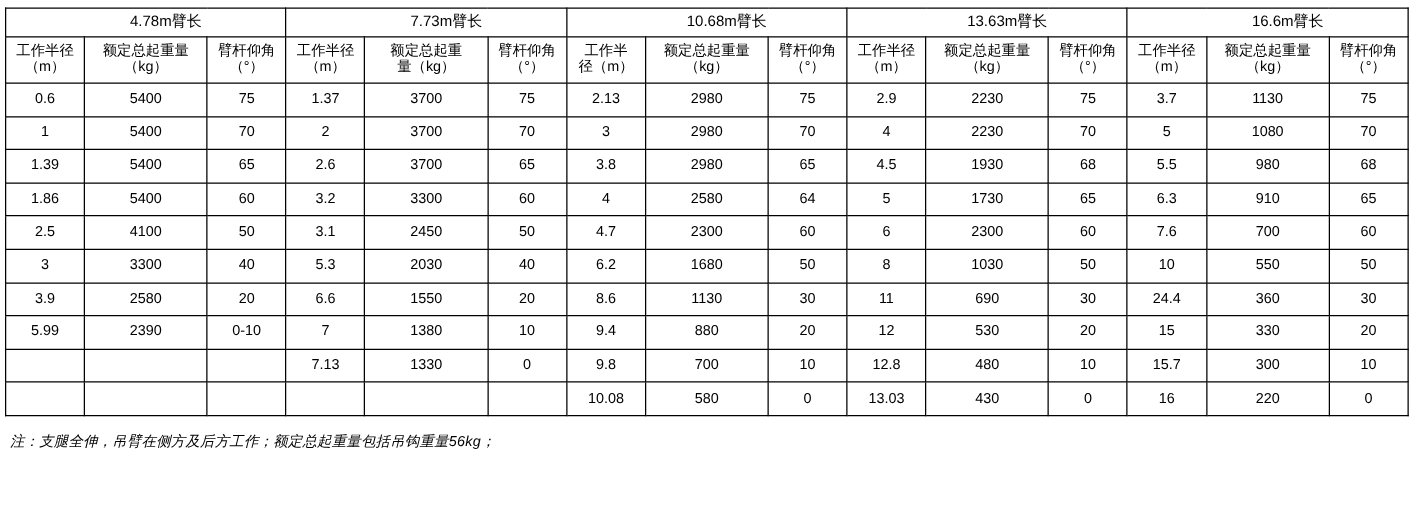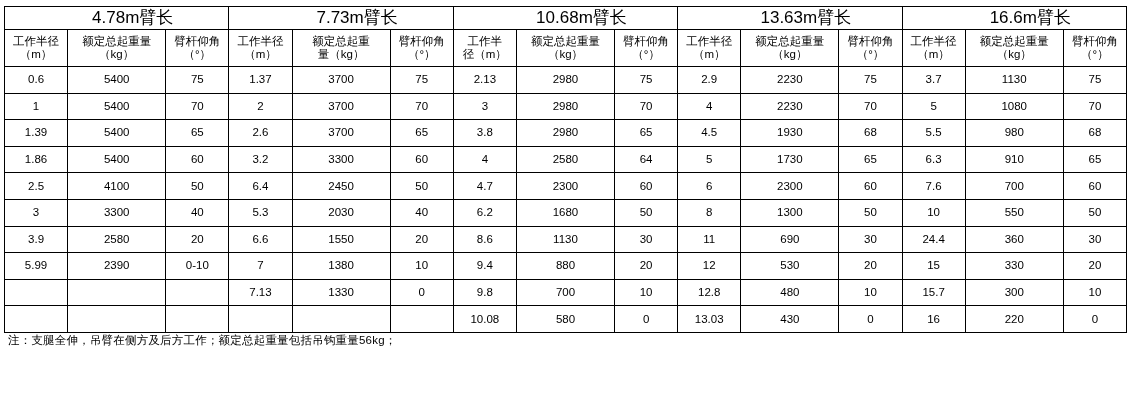--- a/index.html
+++ b/index.html
@@ -29,41 +29,42 @@
     border: 1px solid #000000;
     text-align: center;
     vertical-align: middle;
     padding: 0;
     font-weight: normal;
     height: 25px;
     line-height: 1.15;
   }
   tr.group-row td {
     height: 22px;
-    font-size: 17px;
+    font-size: 12px;
     padding-left: 32px;
   }
   tr.head-row td {
     height: 36px;
     font-size: 11.5px;
   }
   tr.head-row td .l1 { display: block; }
   tr.head-row td .l2 { display: block; }
   tr.data-row td {
     height: 25.6px;
     font-size: 11.5px;
   }
   td.blank {
     border: none;
   }
   .note {
-    margin-top: 0;
+    margin-top: 13px;
     font-size: 11.5px;
     padding-left: 4px;
     letter-spacing: 0.2px;
+    font-style: italic;
   }
   
   col.c-radius { width: 63px; }
   col.c-load  { width: 98px; }
   col.c-angle { width: 63px; }
 </style>
 </head>
 <body>
 
 <div class="wrap">
@@ -220,21 +221,21 @@
           <td>1730</td>
           <td>65</td>
           <td>6.3</td>
           <td>910</td>
           <td>65</td>
         </tr>
         <tr class="data-row">
           <td>2.5</td>
           <td>4100</td>
           <td>50</td>
-          <td>6.4</td>
+          <td>3.1</td>
           <td>2450</td>
           <td>50</td>
           <td>4.7</td>
           <td>2300</td>
           <td>60</td>
           <td>6</td>
           <td>2300</td>
           <td>60</td>
           <td>7.6</td>
           <td>700</td>
@@ -244,21 +245,21 @@
           <td>3</td>
           <td>3300</td>
           <td>40</td>
           <td>5.3</td>
           <td>2030</td>
           <td>40</td>
           <td>6.2</td>
           <td>1680</td>
           <td>50</td>
           <td>8</td>
-          <td>1300</td>
+          <td>1030</td>
           <td>50</td>
           <td>10</td>
           <td>550</td>
           <td>50</td>
         </tr>
         <tr class="data-row">
           <td>3.9</td>
           <td>2580</td>
           <td>20</td>
           <td>6.6</td>

